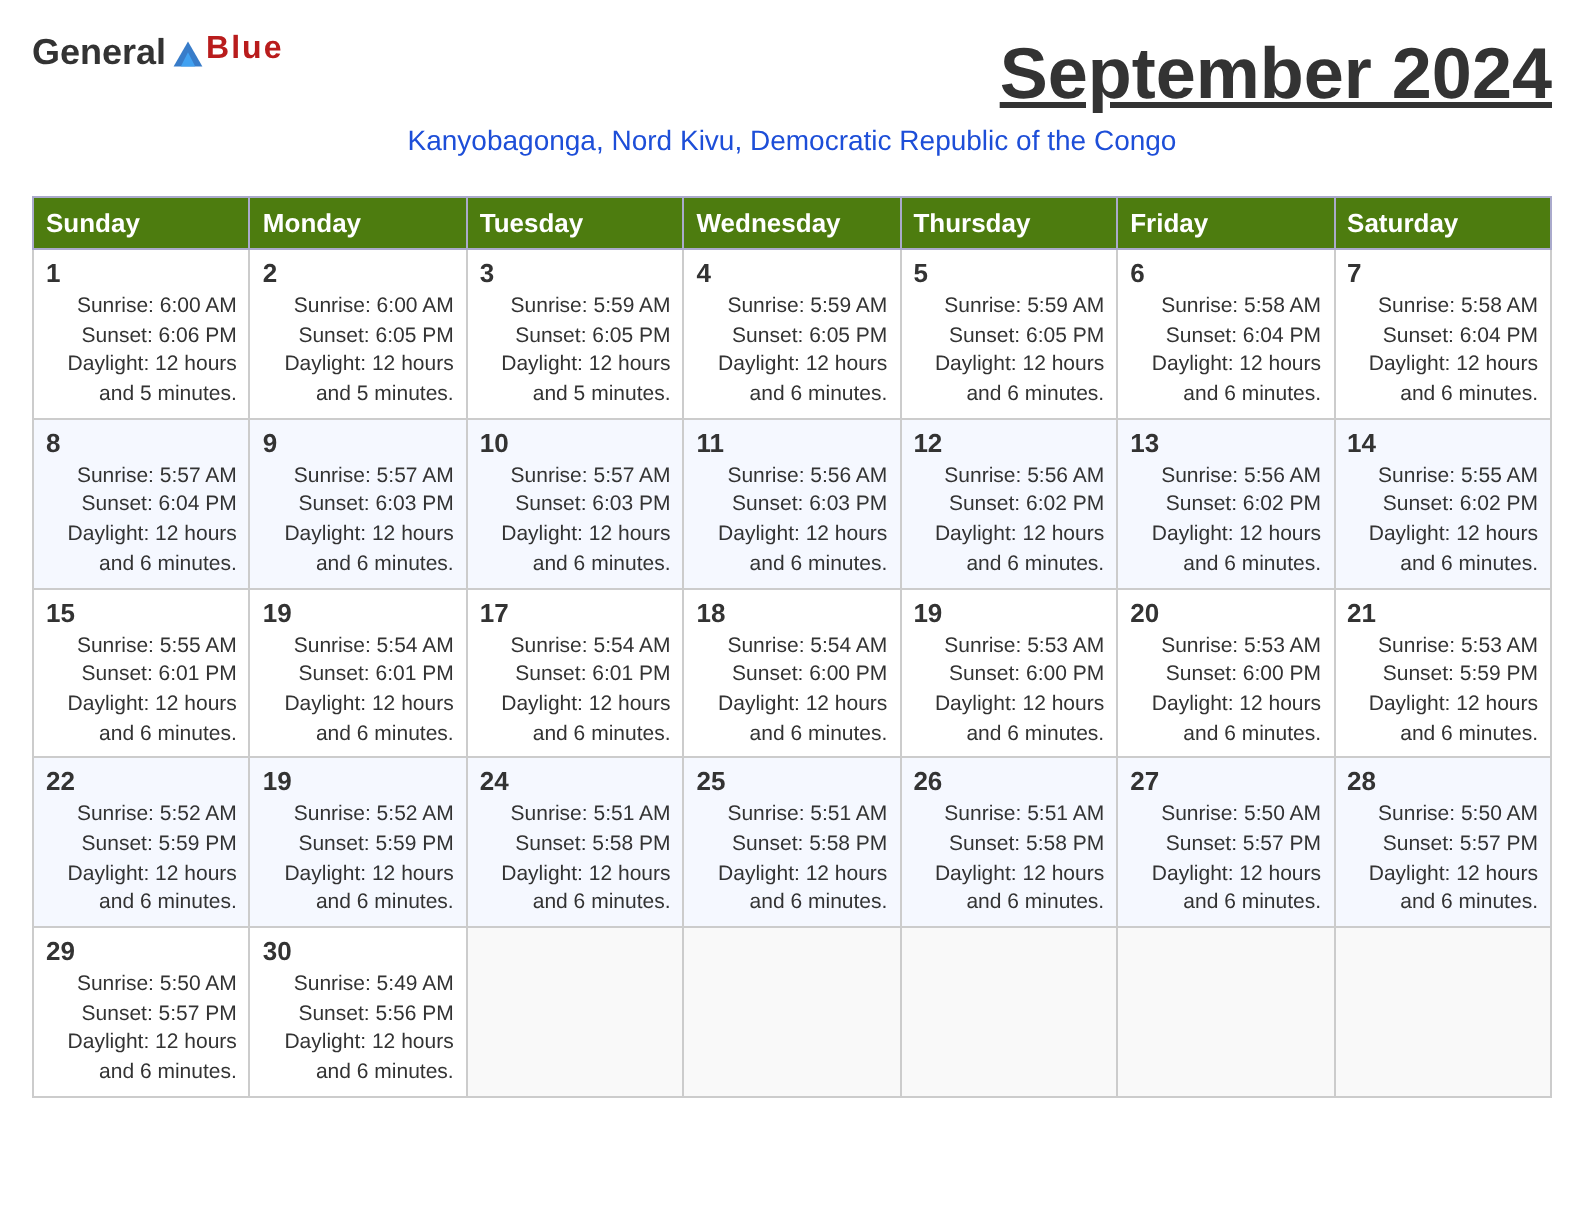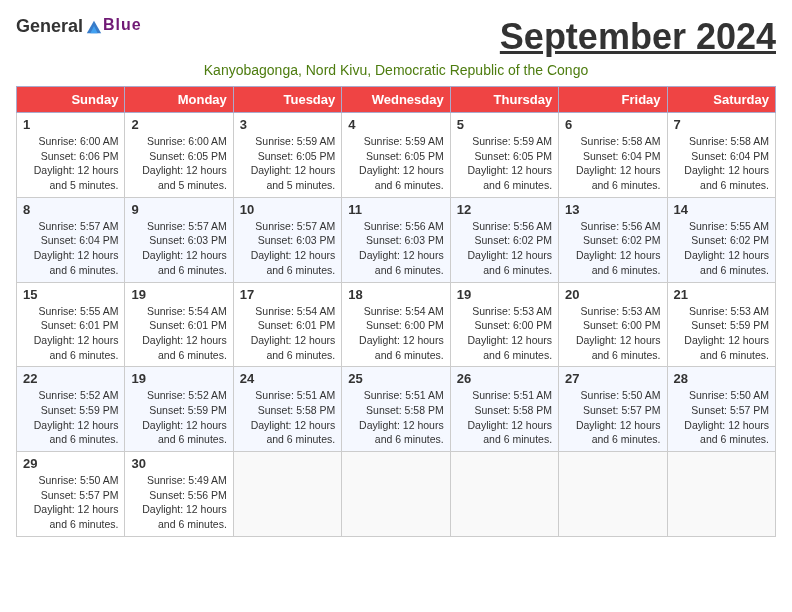--- a/index.html
+++ b/index.html
@@ -22,48 +22,48 @@
       align-items: flex-start;
     }
     .logo-text {
       display: flex;
       align-items: center;
       font-size: 18px;
       font-weight: bold;
       color: #333;
     }
     .logo-general { color: #333; }
-    .logo-blue { color: #701a75; }
+    .logo-blue { color: #b91c1c; }
     .logo-icon {
       width: 18px;
       height: 18px;
       margin-left: 2px;
     }
     .month-title {
       font-size: 36px;
       font-weight: bold;
       color: #333;
       text-align: right;
       text-decoration: underline;
     }
     .location-subtitle {
       text-align: center;
       font-size: 14px;
-      color: #4d7c0f;
-      margin-bottom: 8px;
+      color: #1d4ed8;
+      margin-bottom: 20px;
     }
     .calendar {
       width: 100%;
       border-collapse: collapse;
       table-layout: fixed;
     }
     .calendar th {
-      background-color: #ef4444;
+      background-color: #4d7c0f;
       color: white;
-      text-align: right;
+      text-align: left;
       padding: 5px 6px;
       font-size: 13px;
       font-weight: bold;
       border: 1px solid #aac;
     }
     .calendar td {
       border: 1px solid #ccc;
       vertical-align: top;
       padding: 4px 6px;
       font-size: 10.5px;

